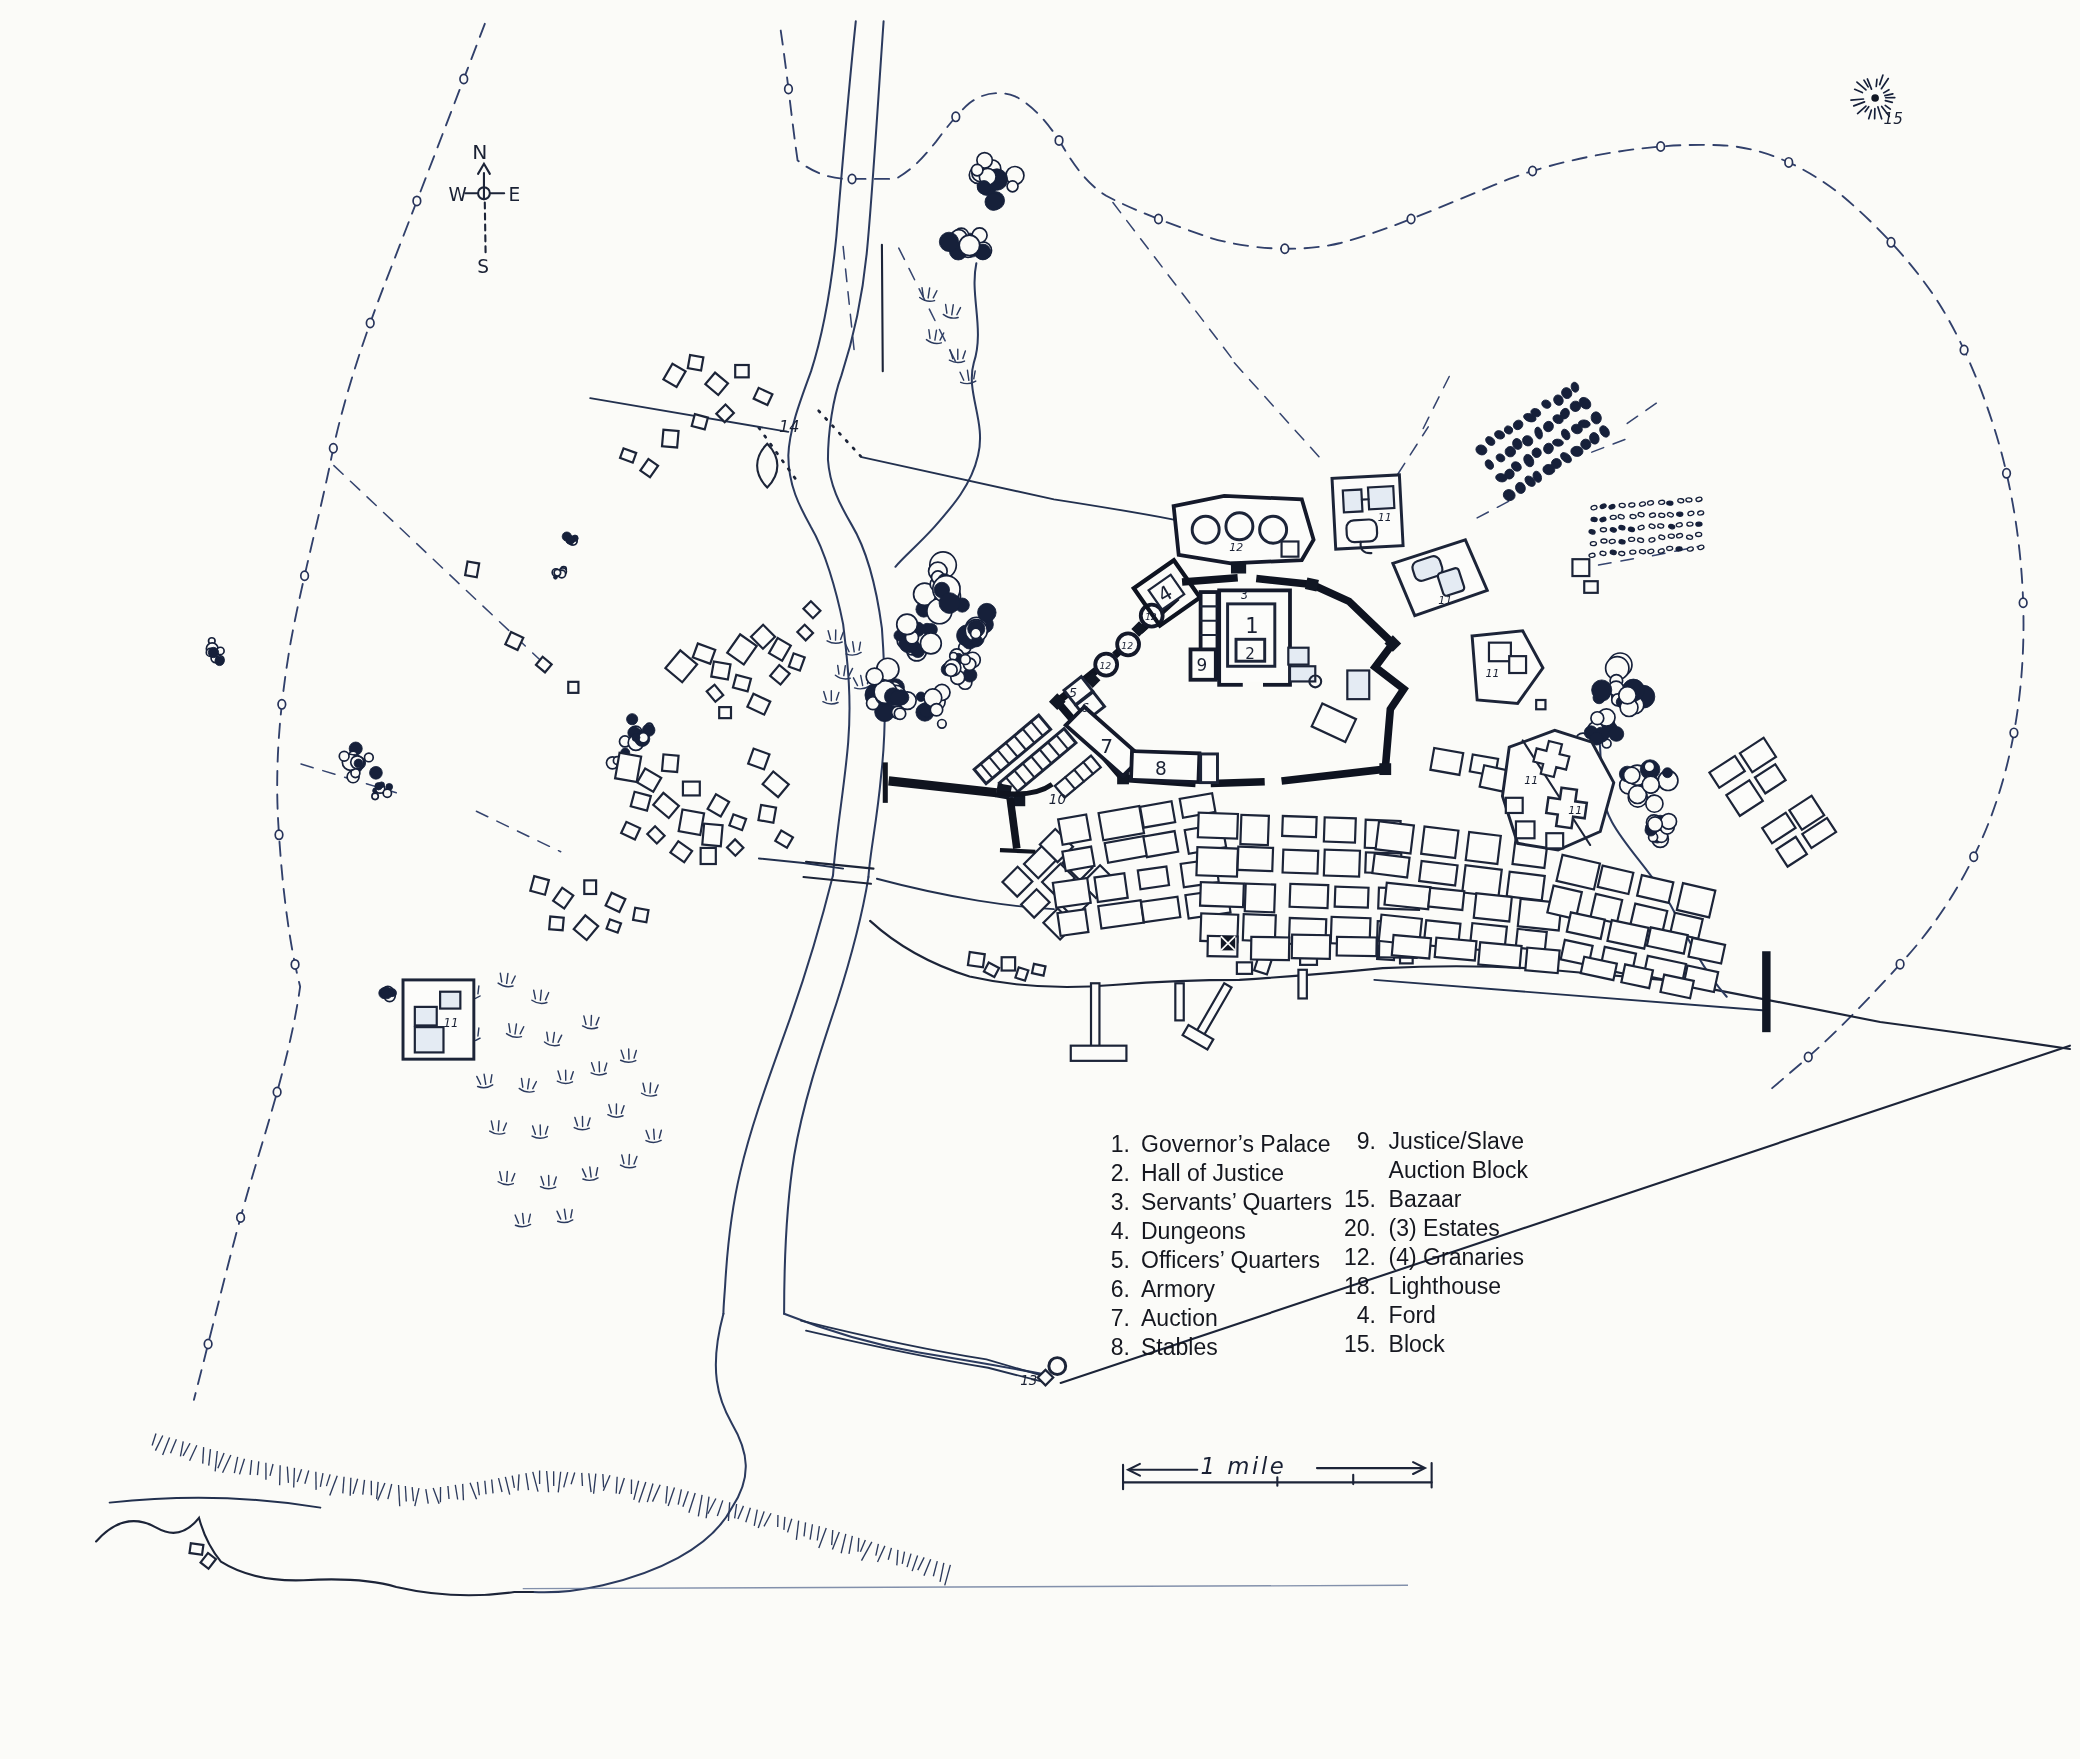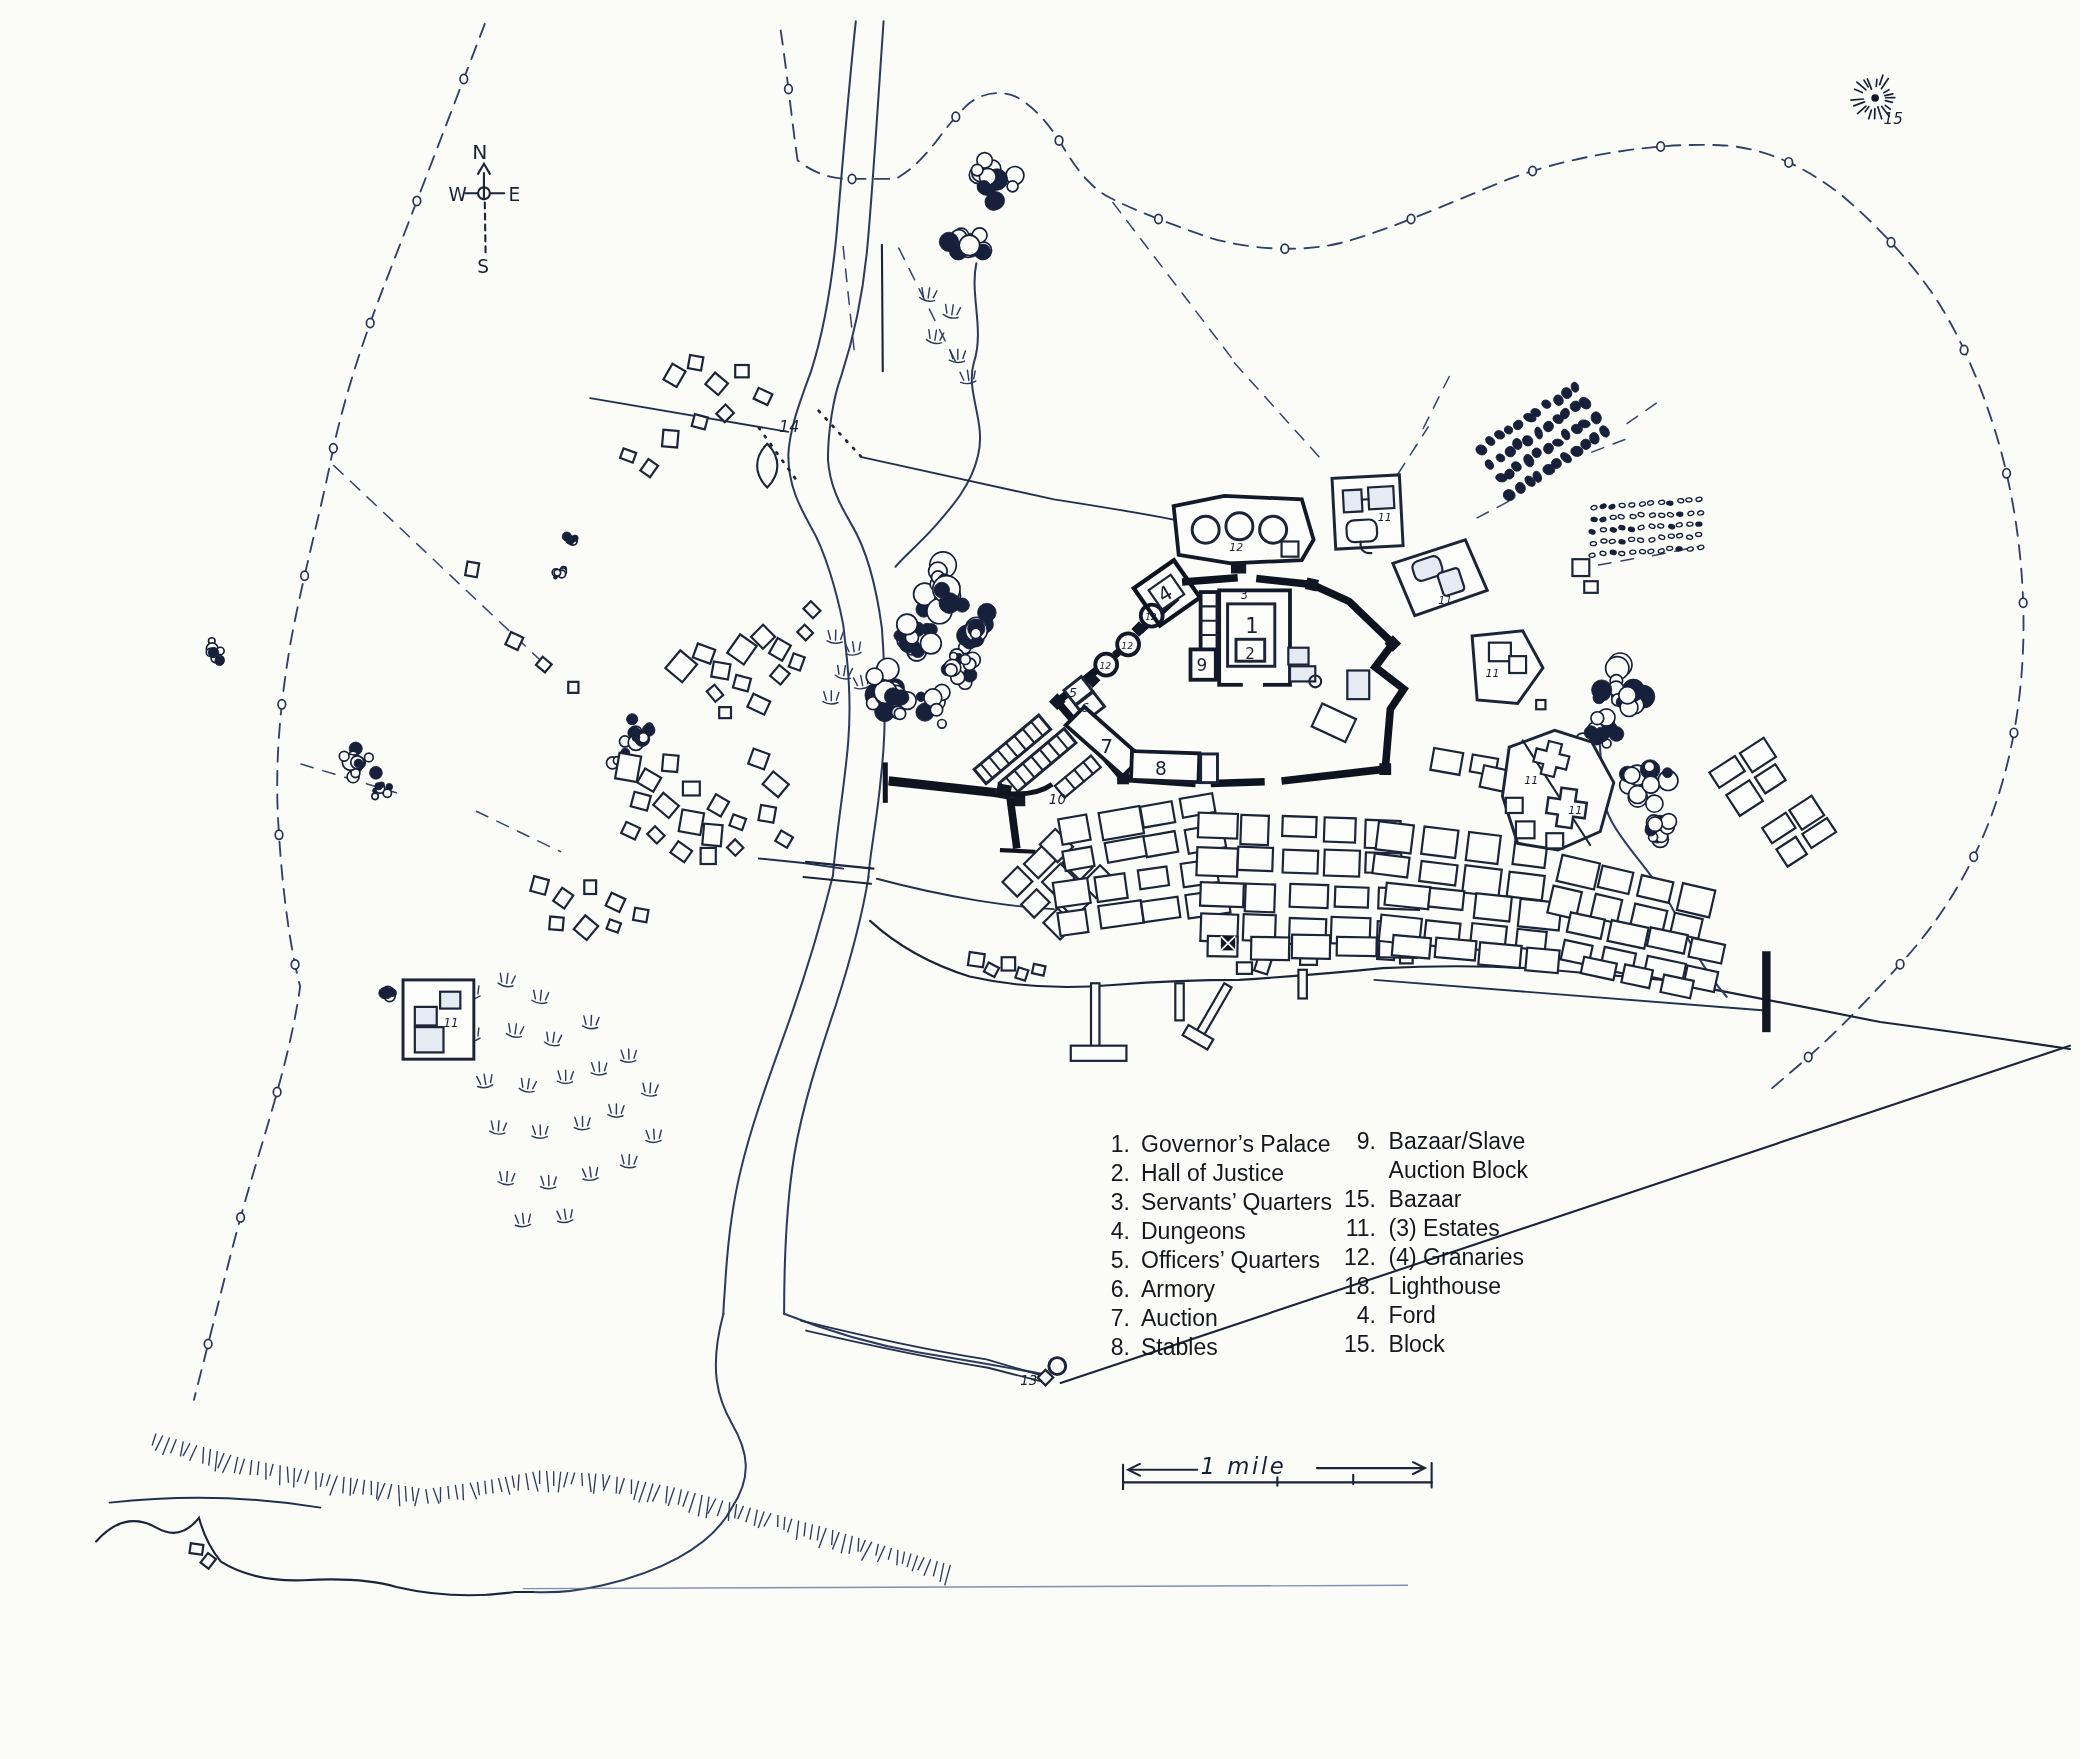--- a/index.html
+++ b/index.html
@@ -1221,32 +1221,32 @@
         <span>Auction</span>
       </div>
   <div class="lrow">
         <span class="lnum">8.</span>
         <span>Stables</span>
       </div>
 </div>
 <div class="legend-col col2" style="left:1322px;top:1127px;">
   <div class="lrow">
         <span class="lnum">9.</span>
-        <span>Bazaar/Slave</span>
+        <span>Justice/Slave</span>
       </div>
   <div class="lrow">
         <span class="lnum"></span>
         <span>Auction Block</span>
       </div>
   <div class="lrow">
         <span class="lnum">15.</span>
         <span>Bazaar</span>
       </div>
   <div class="lrow">
-        <span class="lnum">11.</span>
+        <span class="lnum">20.</span>
         <span>(3) Estates</span>
       </div>
   <div class="lrow">
         <span class="lnum">12.</span>
         <span>(4) Granaries</span>
       </div>
   <div class="lrow">
         <span class="lnum">18.</span>
         <span>Lighthouse</span>
       </div>

